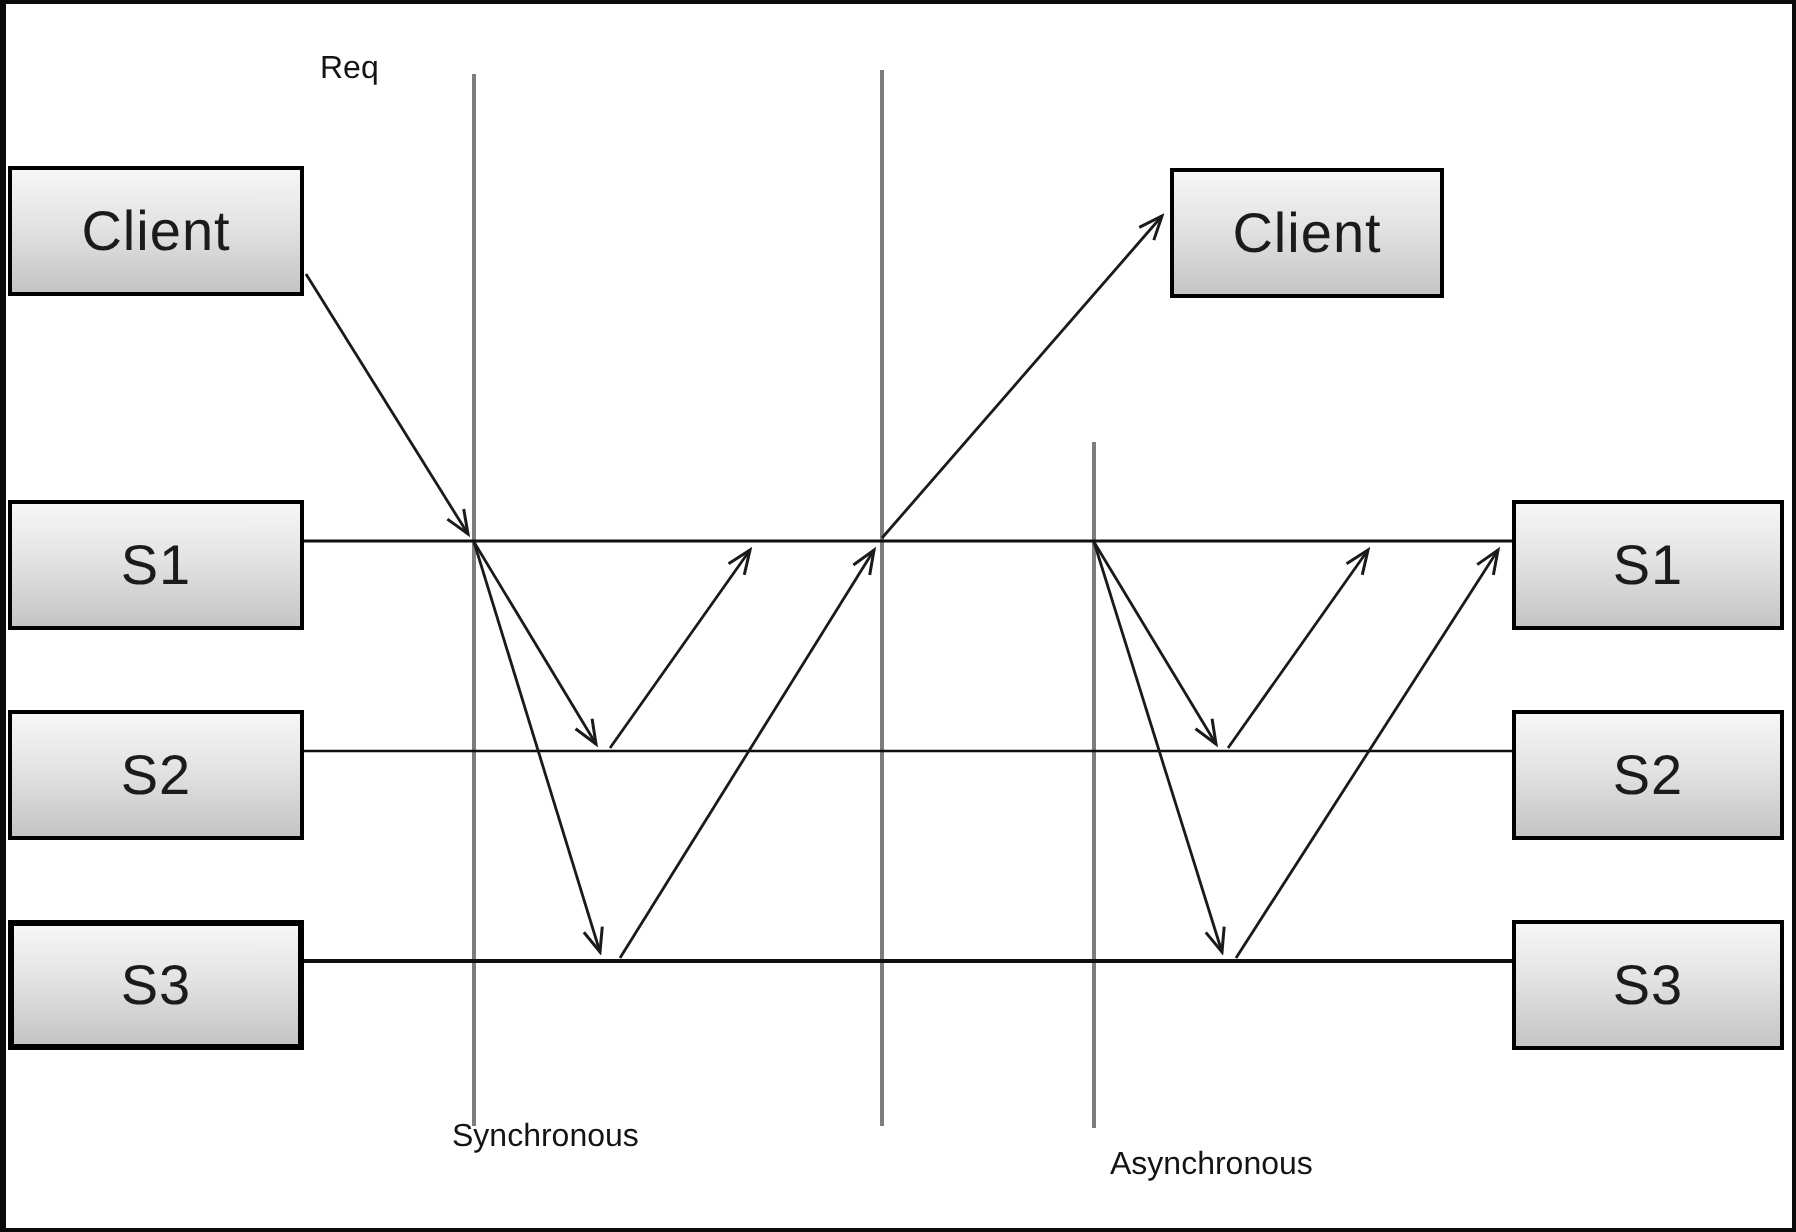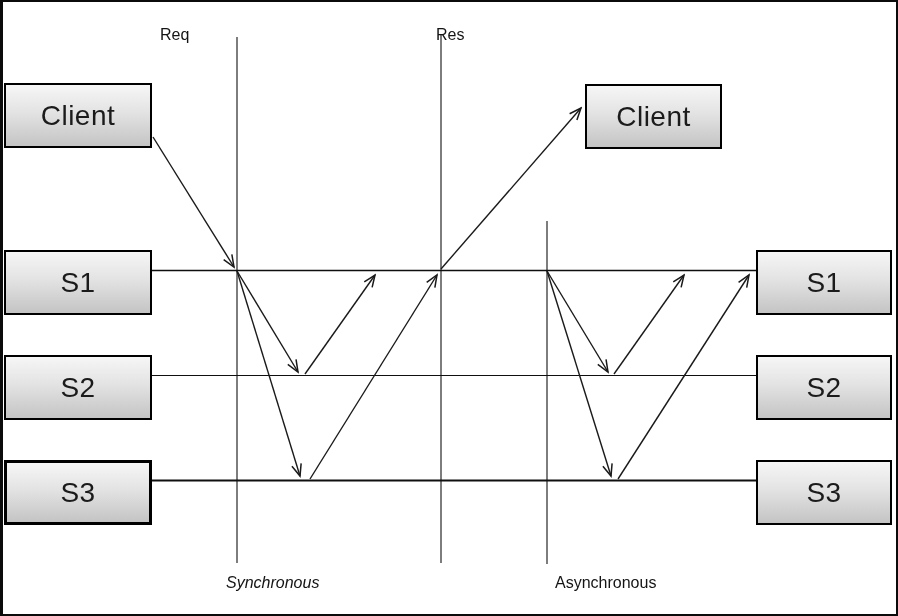--- a/index.html
+++ b/index.html
@@ -101,18 +101,17 @@
     <span>S1</span>
   </div>
   <div class="node" style="left:756px; top:343px; width:136px; height:65px;">
     <span>S2</span>
   </div>
   <div class="node" style="left:756px; top:448px; width:136px; height:65px;">
     <span>S3</span>
   </div>
 
   <div class="lbl" style="left:160px; top:26px; width:80px;">Req</div>
-  <div class="lbl" style="left:436px; top:26px; width:80px;">Res</div>
-  <div class="lbl" style="left:226px; top:574px; width:200px;font-style:italic;">Synchronous</div>
+  <div class="lbl" style="left:226px; top:560px; width:200px;">Synchronous</div>
   <div class="lbl" style="left:555px; top:574px; width:200px;">Asynchronous</div>
 
   <div class="frame"></div>
 </div>
 
 </body></html>

